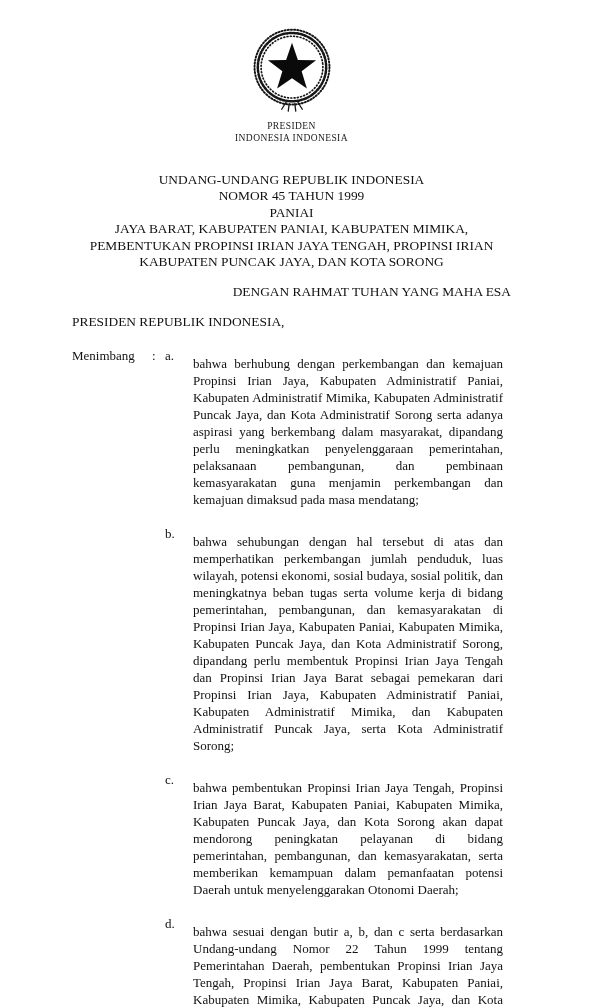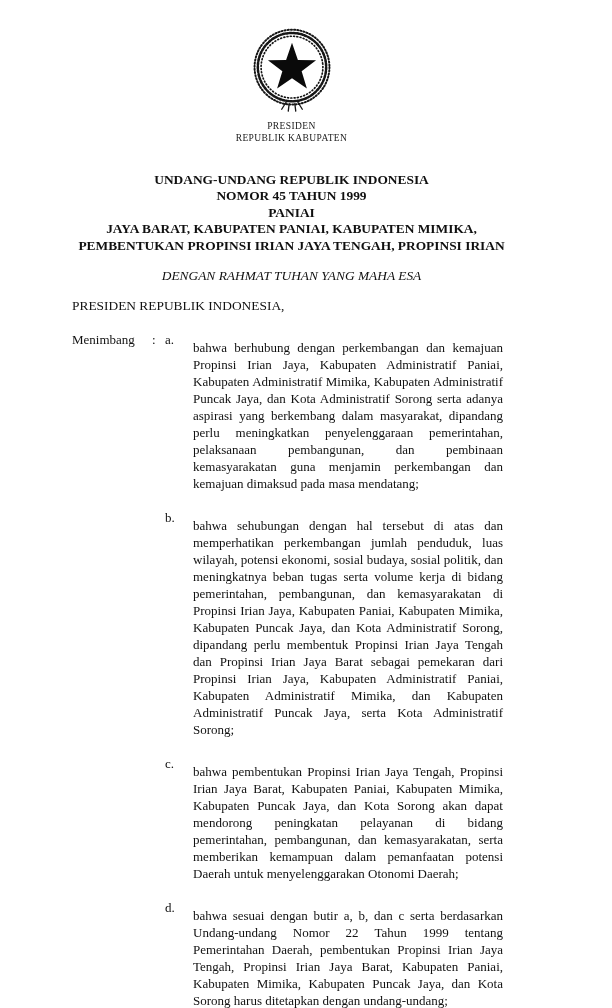--- a/index.html
+++ b/index.html
@@ -34,28 +34,26 @@
     letter-spacing: 0.4px;
     color: #1a1a1a;
   }
   
   .title-block {
     margin-top: 28px;
     text-align: center;
     font-size: 13.4px;
     line-height: 16.4px;
     color: #101010;
-    font-weight: bold;
   }
   .invocation {
     margin-top: 14px;
-    text-align: center;
+    text-align: right;
     font-size: 13.4px;
     line-height: 16px;
-    font-style: italic;
   }
   .authority {
     margin-top: 14px;
     text-align: left;
     font-size: 13.4px;
     line-height: 16px;
   }
   
   .clause {
     display: grid;
@@ -101,30 +99,31 @@
         <g stroke="#161616" fill="none" stroke-width="1.4" stroke-linecap="round">
           <path d="M44,82 l-5,8"></path>
           <path d="M56,82 l5,8"></path>
           <path d="M47,84 l-1,8"></path>
           <path d="M53,84 l1,8"></path>
         </g>
       </svg>
     </span>
     <div class="seal-caption">
       <div>PRESIDEN</div>
-      <div>REPUBLIK KABUPATEN</div>
+      <div>INDONESIA INDONESIA</div>
     </div>
   </div>
 
   <div class="title-block">
     <div>UNDANG-UNDANG REPUBLIK INDONESIA</div>
     <div>NOMOR 45 TAHUN 1999</div>
     <div>PANIAI</div>
     <div>JAYA BARAT, KABUPATEN PANIAI, KABUPATEN MIMIKA,</div>
     <div>PEMBENTUKAN PROPINSI IRIAN JAYA TENGAH, PROPINSI IRIAN</div>
+    <div>KABUPATEN PUNCAK JAYA, DAN KOTA SORONG</div>
   </div>
 
   <div class="invocation">DENGAN RAHMAT TUHAN YANG MAHA ESA</div>
   <div class="authority">PRESIDEN REPUBLIK INDONESIA,</div>
 
   <section class="clause clause-menimbang">
     <div class="clause-label">Menimbang</div>
     <div class="clause-colon">:</div>
     <div class="clause-items">
       <div class="clause-item">

